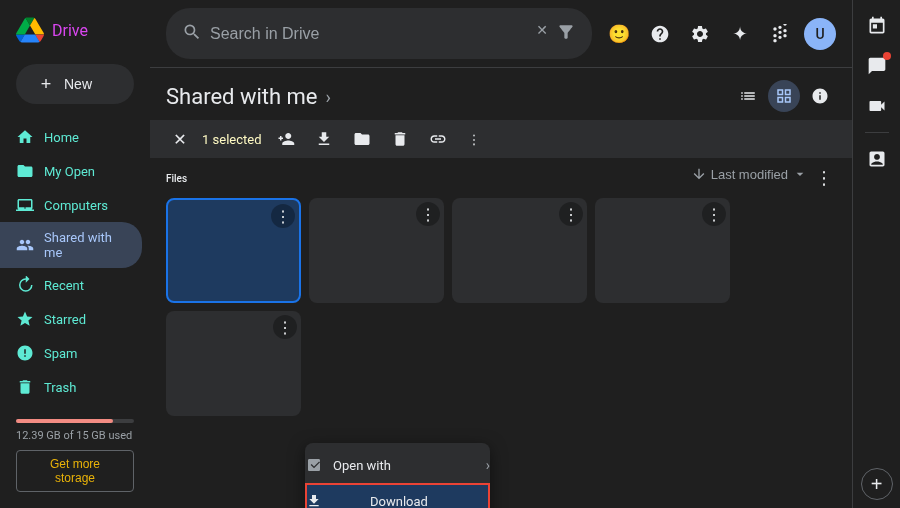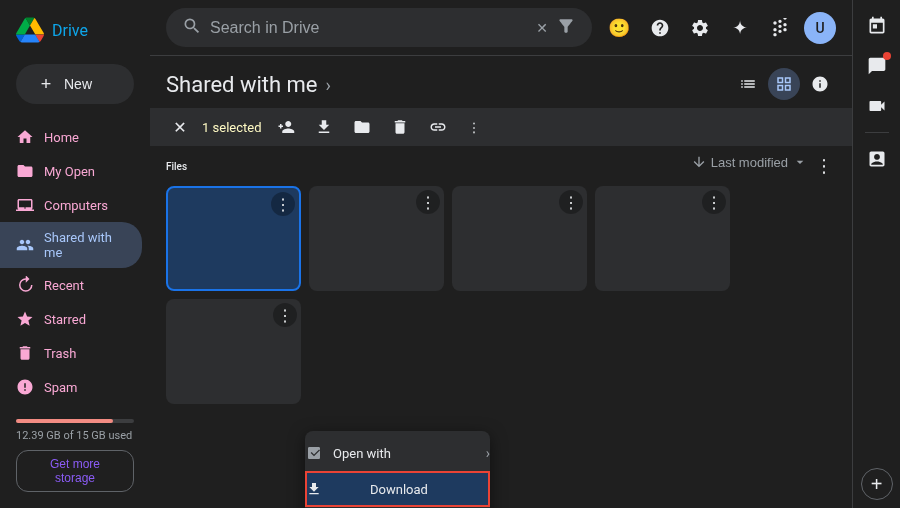--- a/index.html
+++ b/index.html
@@ -46,21 +46,21 @@
       font-size: 18px;
       font-weight: 300;
     }
     .nav-item {
       display: flex;
       align-items: center;
       gap: 10px;
       padding: 8px 16px;
       border-radius: 0 20px 20px 0;
       cursor: pointer;
-      color: #f9a8d4;
+      color: #5eead4;
       font-size: 13px;
       margin-right: 8px;
     }
     .nav-item.active { background: #394457; color: #a8c7fa; }
     .nav-icon {
       width: 18px;
       height: 18px;
       display: flex;
       align-items: center;
       justify-content: center;
@@ -84,23 +84,23 @@
       width: 82%;
     }
     .storage-text {
       font-size: 11px;
       color: #9aa0a6;
       margin-bottom: 8px;
     }
     .get-storage-btn {
       border: 1px solid #5f6368;
       background: transparent;
-      color: #8b5cf6;
+      color: #eab308;
       padding: 6px 12px;
-      border-radius: 12px;
+      border-radius: 4px;
       cursor: pointer;
       font-size: 12px;
       width: 100%;
     }
 
     
     .main-content {
       flex: 1;
       display: flex;
       flex-direction: column;
@@ -114,22 +114,21 @@
       align-items: center;
       padding: 8px 16px;
       gap: 12px;
       border-bottom: 1px solid #3c3d3f;
     }
     .search-bar {
       flex: 1;
       background: #2d2e30;
       border-radius: 24px;
       display: flex;
-      align-items: center;
-      padding: 8px 16px;
+      padding: 14px 16px;
       gap: 8px;
       max-width: 600px;
     }
     .search-input {
       background: transparent;
       border: none;
       color: #e8eaed;
       font-size: 16px;
       outline: none;
       flex: 1;
@@ -423,21 +422,21 @@
       gap: 8px;
       padding: 8px 16px;
       margin-bottom: 4px;
     }
     .logo-icon {
       width: 28px;
       height: 28px;
     }
     .logo-text {
       font-size: 16px;
-      color: #0ea5e9;
+      color: #d946ef;
       font-weight: 400;
     }
   </style>
 </head>
 <body>
 
 <div class="sidebar">
   <div class="drive-logo">
     <svg class="logo-icon" viewBox="0 0 87.3 78" xmlns="http://www.w3.org/2000/svg">
       <path d="m6.6 66.85 3.85 6.65c.8 1.4 1.95 2.5 3.3 3.3l13.75-23.8h-27.5c0 1.55.4 3.1 1.2 4.5z" fill="#0066da"></path>
@@ -499,32 +498,32 @@
     <span class="nav-icon">
       <svg width="18" height="18" viewBox="0 0 24 24" fill="currentColor">
           <path d="M12 17.27L18.18 21l-1.64-7.03L22 9.24l-7.19-.61L12 2 9.19 8.63 2 9.24l5.46 4.73L5.82 21z"></path>
         </svg>
     </span>
     <span>Starred</span>
   </div>
   <div class="nav-item">
     <span class="nav-icon">
       <svg width="18" height="18" viewBox="0 0 24 24" fill="currentColor">
-          <path d="M6 19c0 1.1.9 2 2 2h8c1.1 0 2-.9 2-2V7H6v12zM19 4h-3.5l-1-1h-5l-1 1H5v2h14V4z"></path>
+          <path d="M12 2C6.48 2 2 6.48 2 12s4.48 10 10 10 10-4.48 10-10S17.52 2 12 2zm1 15h-2v-2h2v2zm0-4h-2V7h2v6z"></path>
         </svg>
     </span>
-    <span>Trash</span>
+    <span>Spam</span>
   </div>
   <div class="nav-item">
     <span class="nav-icon">
       <svg width="18" height="18" viewBox="0 0 24 24" fill="currentColor">
-          <path d="M12 2C6.48 2 2 6.48 2 12s4.48 10 10 10 10-4.48 10-10S17.52 2 12 2zm1 15h-2v-2h2v2zm0-4h-2V7h2v6z"></path>
+          <path d="M6 19c0 1.1.9 2 2 2h8c1.1 0 2-.9 2-2V7H6v12zM19 4h-3.5l-1-1h-5l-1 1H5v2h14V4z"></path>
         </svg>
     </span>
-    <span>Spam</span>
+    <span>Trash</span>
   </div>
 
   <div class="storage-section">
     <div class="storage-bar-container">
       <div class="storage-bar"></div>
     </div>
     <div class="storage-text">12.39 GB of 15 GB used</div>
     <button class="get-storage-btn">Get more storage</button>
   </div>
 </div>

